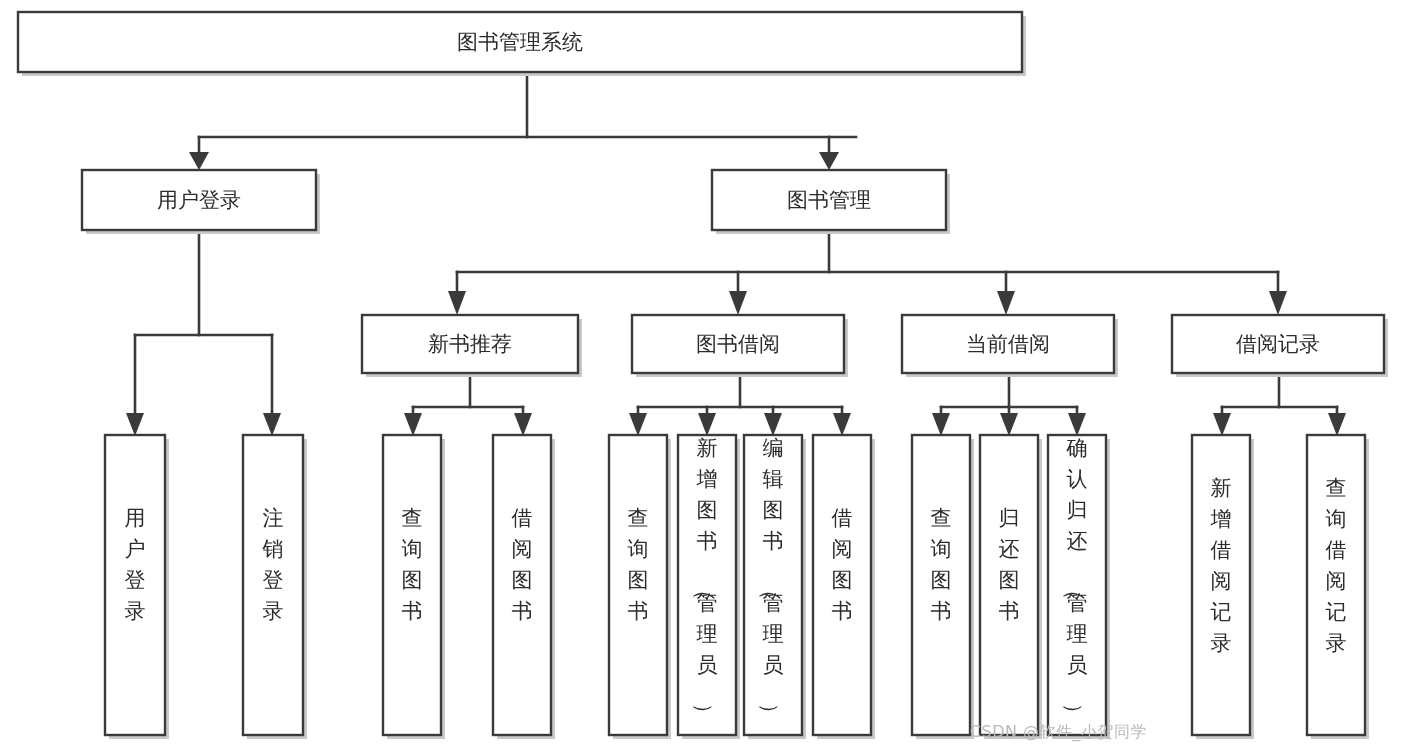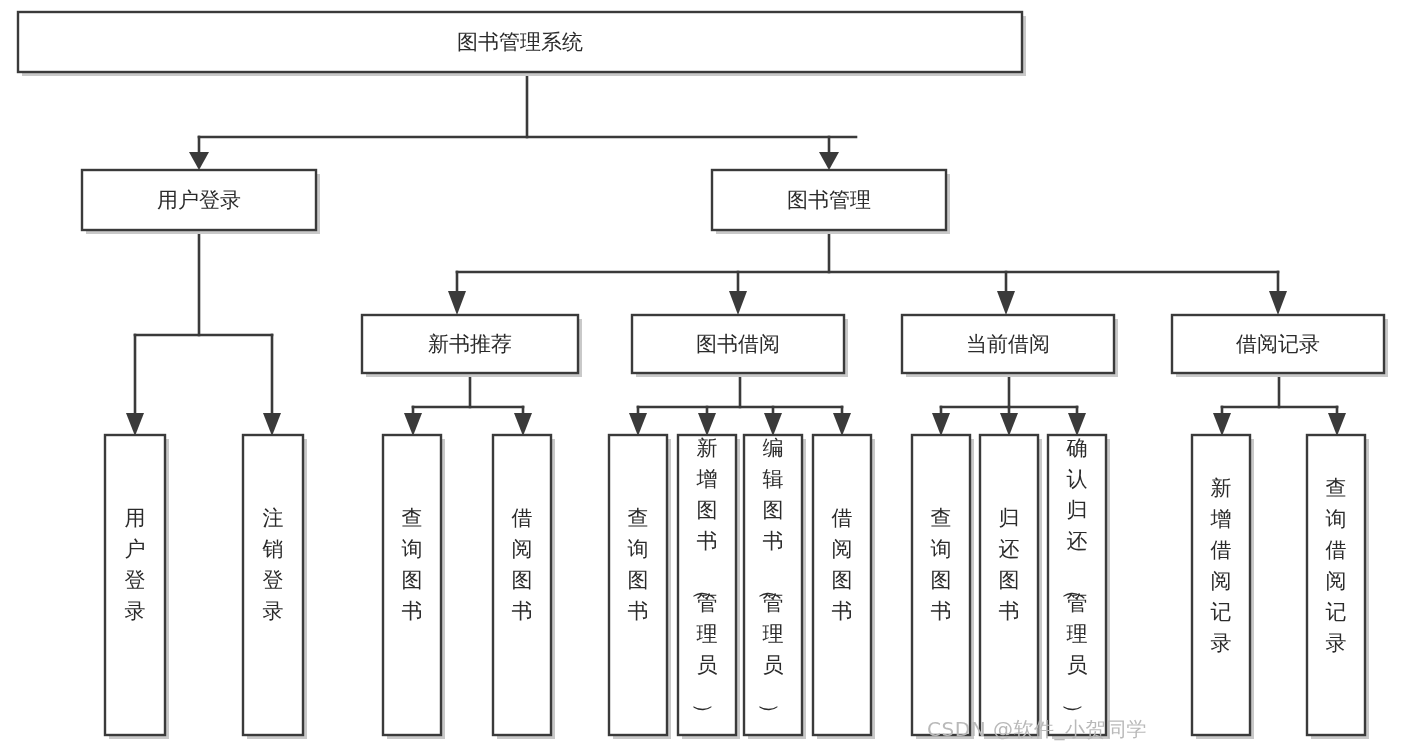--- a/index.html
+++ b/index.html
@@ -21,21 +21,21 @@
     text-anchor:middle;dominant-baseline:middle;
     white-space:pre;
   }
   .node-label-vert{
     fill:#2b2b2b;font-size:21px;
     font-family:"DejaVu Sans","Liberation Sans",sans-serif;
     text-anchor:middle;
   }
   .watermark{
     position:absolute;right:8px;bottom:4px;
-    color:#b9b9b9;font-size:20px;
+    color:#b9b9b9;font-size:16px;
     font-family:"DejaVu Sans","Liberation Sans",sans-serif;
     letter-spacing:.5px;white-space:nowrap;pointer-events:none;
   }
 </style>
 </head>
 <body>
 
 <div id="stage">
 
   <svg id="diagram" viewBox="0 0 1405 747">

